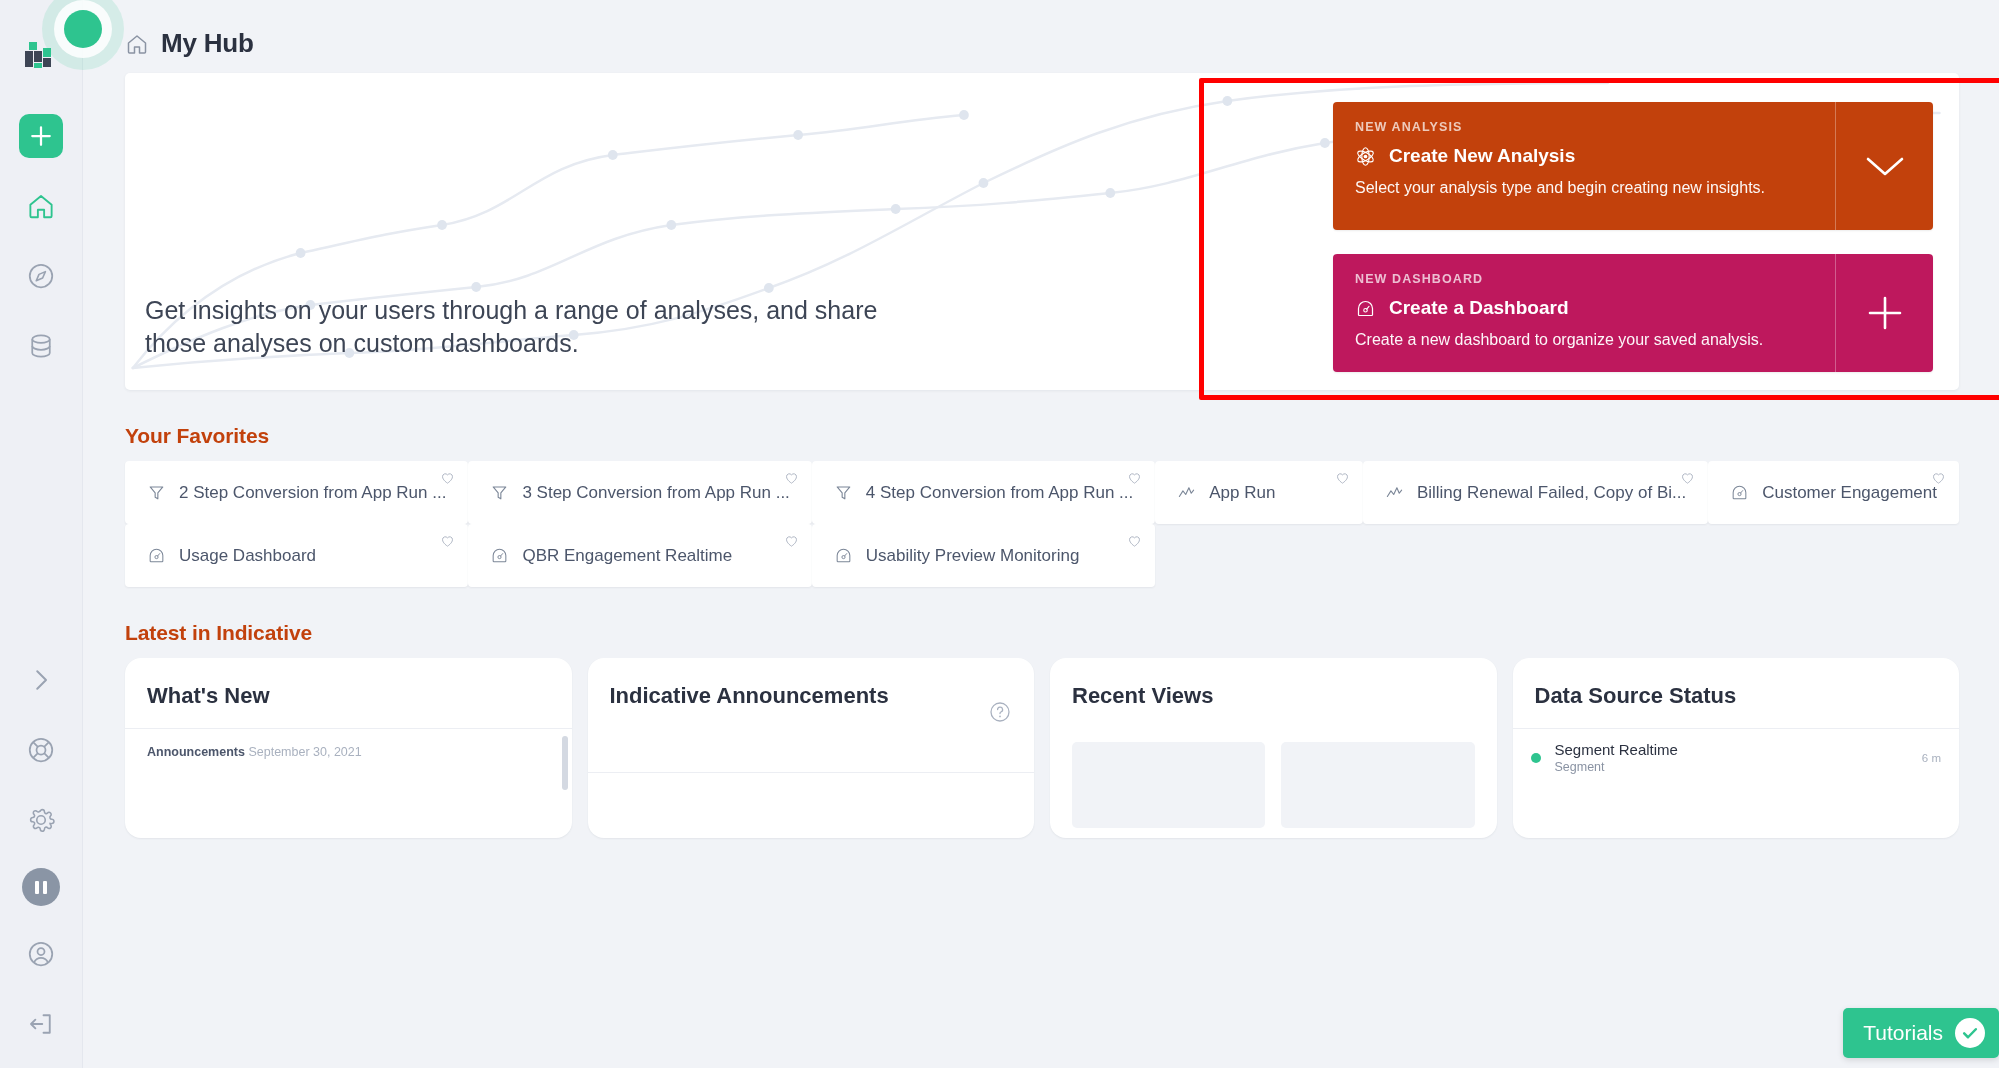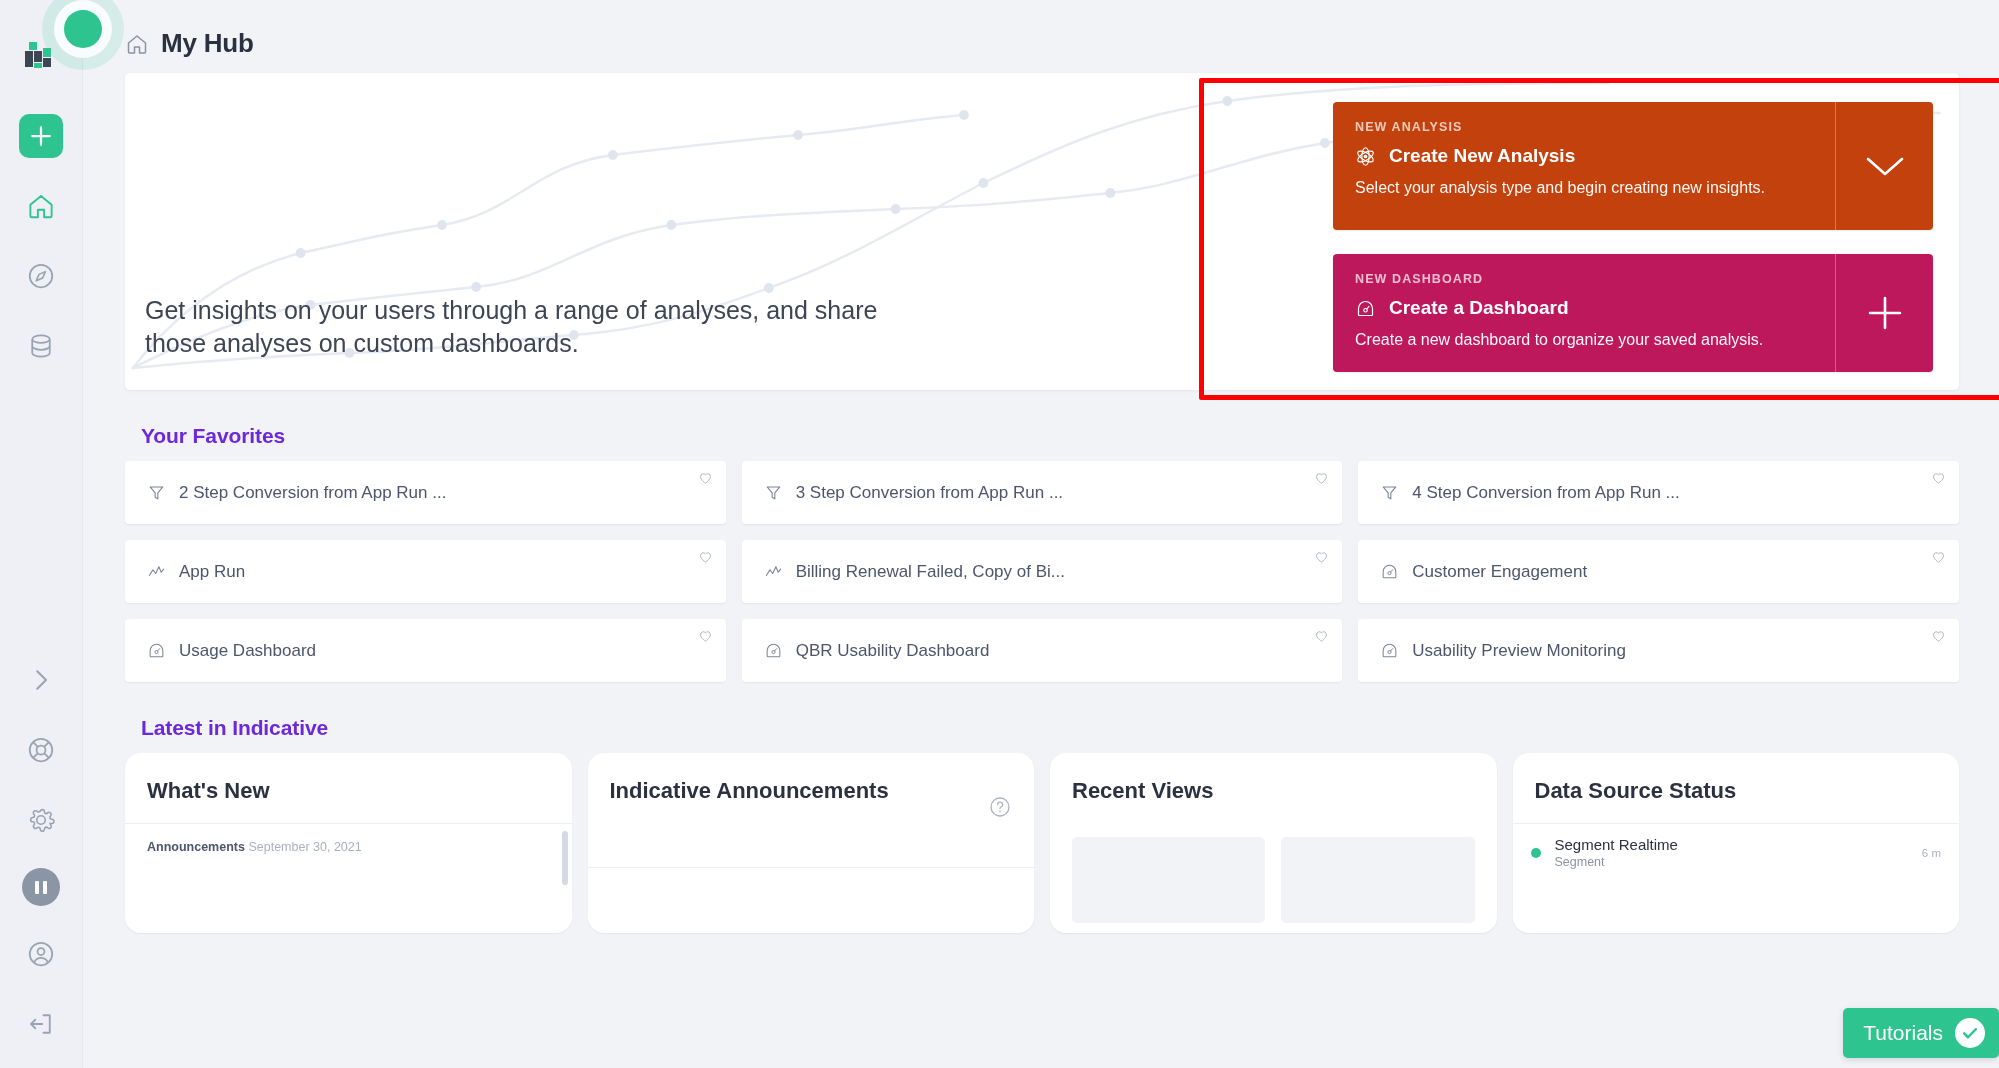--- a/index.html
+++ b/index.html
@@ -90,24 +90,24 @@
   
   .highlight-box {
     position: absolute; left: 1116px; top: 78px;
     width: 826px; height: 322px;
     border: 5px solid #ff0000; border-radius: 2px;
     pointer-events: none; z-index: 20;
   }
 
   
   .section-title {
-    font-size: 21px; font-weight: bold; color: #6d28d9;
-    margin: 34px 0 13px 16px; letter-spacing: -0.1px;
-  }
-  .fav-grid { display: grid; grid-template-columns: repeat(3, 1fr); gap: 16px; }
+    font-size: 21px; font-weight: bold; color: #c2410c;
+    margin: 34px 0 13px 0; letter-spacing: -0.1px;
+  }
+  .fav-grid { display: grid; grid-template-columns: repeat(6, 1fr); }
   .fav-card {
     position: relative; background: #fff; border-radius: 4px; height: 63px;
     display: flex; align-items: center; padding: 0 22px;
     box-shadow: 0 1px 2px rgba(40,50,70,0.07); cursor: pointer;
   }
   .fav-label { font-size: 17px; color: #4c566b; margin-left: 13px; white-space: nowrap; overflow: hidden; }
   .heart { position: absolute; right: 12px; top: 8px; }
 
   
   .latest-grid { display: grid; grid-template-columns: repeat(4, 1fr); gap: 16px; }
@@ -403,21 +403,21 @@
               <path d="M12 20s-7-4.4-7-9.1A3.9 3.9 0 0 1 12 8.3a3.9 3.9 0 0 1 7 2.6C19 15.6 12 20 12 20z" stroke="#aab2c0" stroke-width="1.3" fill="none" stroke-linejoin="round"></path>
             </svg>
         </div>
 
         <div class="fav-card">
           <svg width="19" height="19" viewBox="0 0 24 24">
               <path d="M4 19V12a8 8 0 0 1 16 0v7a1 1 0 0 1-1 1H5a1 1 0 0 1-1-1z" stroke="#7b8697" stroke-width="1.3" fill="none" stroke-linejoin="round"></path>
               <circle cx="12" cy="14" r="2" stroke="#7b8697" stroke-width="1.2" fill="none"></circle>
               <path d="M13.4 12.6L16 9.6" stroke="#7b8697" stroke-width="1.2" stroke-linecap="round"></path>
             </svg>
-          <span class="fav-label">QBR Usability Dashboard</span>
+          <span class="fav-label">QBR Engagement Realtime</span>
           <svg class="heart" width="17" height="17" viewBox="0 0 24 24">
               <path d="M12 20s-7-4.4-7-9.1A3.9 3.9 0 0 1 12 8.3a3.9 3.9 0 0 1 7 2.6C19 15.6 12 20 12 20z" stroke="#aab2c0" stroke-width="1.3" fill="none" stroke-linejoin="round"></path>
             </svg>
         </div>
 
         <div class="fav-card">
           <svg width="19" height="19" viewBox="0 0 24 24">
               <path d="M4 19V12a8 8 0 0 1 16 0v7a1 1 0 0 1-1 1H5a1 1 0 0 1-1-1z" stroke="#7b8697" stroke-width="1.3" fill="none" stroke-linejoin="round"></path>
               <circle cx="12" cy="14" r="2" stroke="#7b8697" stroke-width="1.2" fill="none"></circle>
               <path d="M13.4 12.6L16 9.6" stroke="#7b8697" stroke-width="1.2" stroke-linecap="round"></path>

